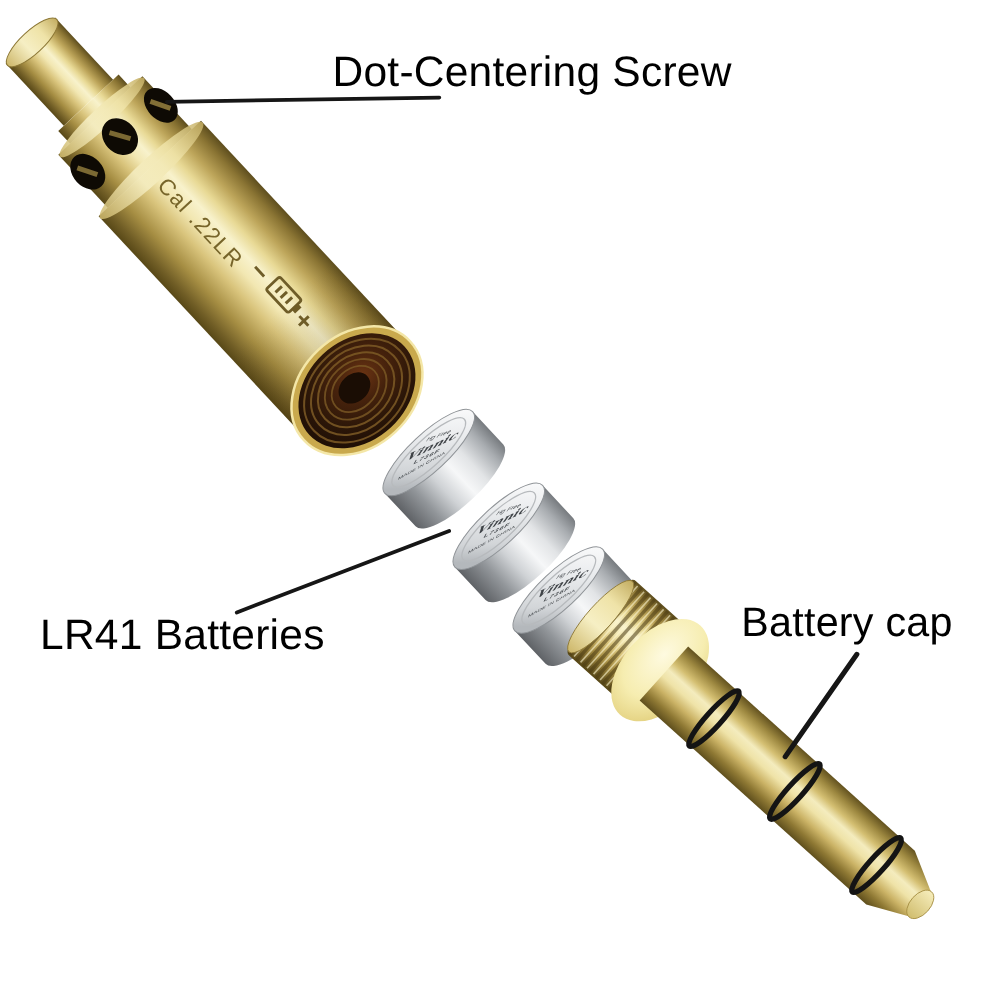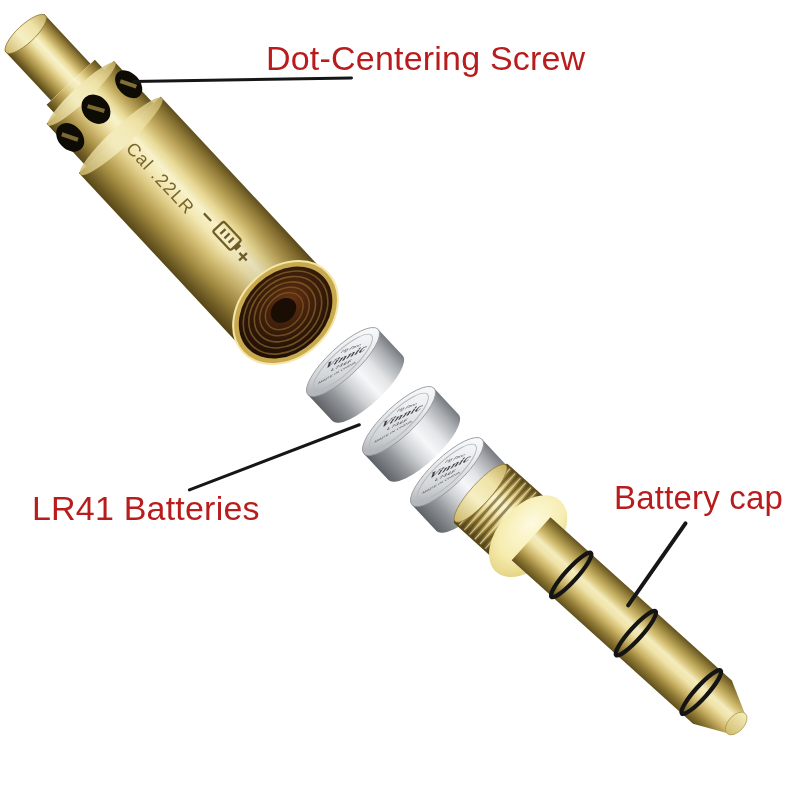--- a/index.html
+++ b/index.html
@@ -2,33 +2,33 @@
 <html><head>
 <meta charset="utf-8">
 <style>
   html,body{margin:0;padding:0;background:#ffffff;}
   #stage{
     position:relative;width:800px;height:800px;background:#ffffff;overflow:hidden;
     font-family:"Liberation Sans",sans-serif;
   }
   #scene{position:absolute;left:0;top:0;}
   .callout{
-    position:absolute;color:#b91c1c;font-size:34px;letter-spacing:0.2px;
+    position:absolute;color:#000000;font-size:34px;letter-spacing:0.2px;
     font-family:"Liberation Sans",sans-serif;white-space:nowrap;
   }
   .leader{
     position:absolute;height:3px;background:#161616;border-radius:2px;
     transform-origin:left center;
   }
   #leader-dot{left:132px;top:80px;width:221px;transform:rotate(-0.9deg);}
   #leader-batt{left:188px;top:489px;width:185px;transform:rotate(-21deg);}
   #leader-cap{left:627px;top:605px;width:104px;transform:rotate(-55deg);height:4px;}
   #label-dot{left:266px;top:39px;}
   #label-batt{left:32px;top:489px;}
-  #label-cap{left:614px;top:479px;font-size:33px;}
+  #label-cap{left:593px;top:479px;font-size:33px;}
   svg text{font-family:"Liberation Sans",sans-serif;}
   .brandtext{font-family:"DejaVu Serif",serif;font-style:italic;font-weight:bold;}
 </style>
 </head>
 <body>
 
 <div id="stage">
 
   <svg id="scene" width="800" height="800" viewBox="0 0 800 800">
     <defs>

